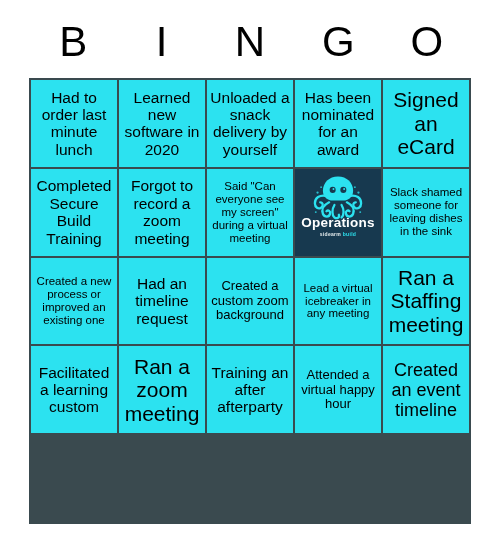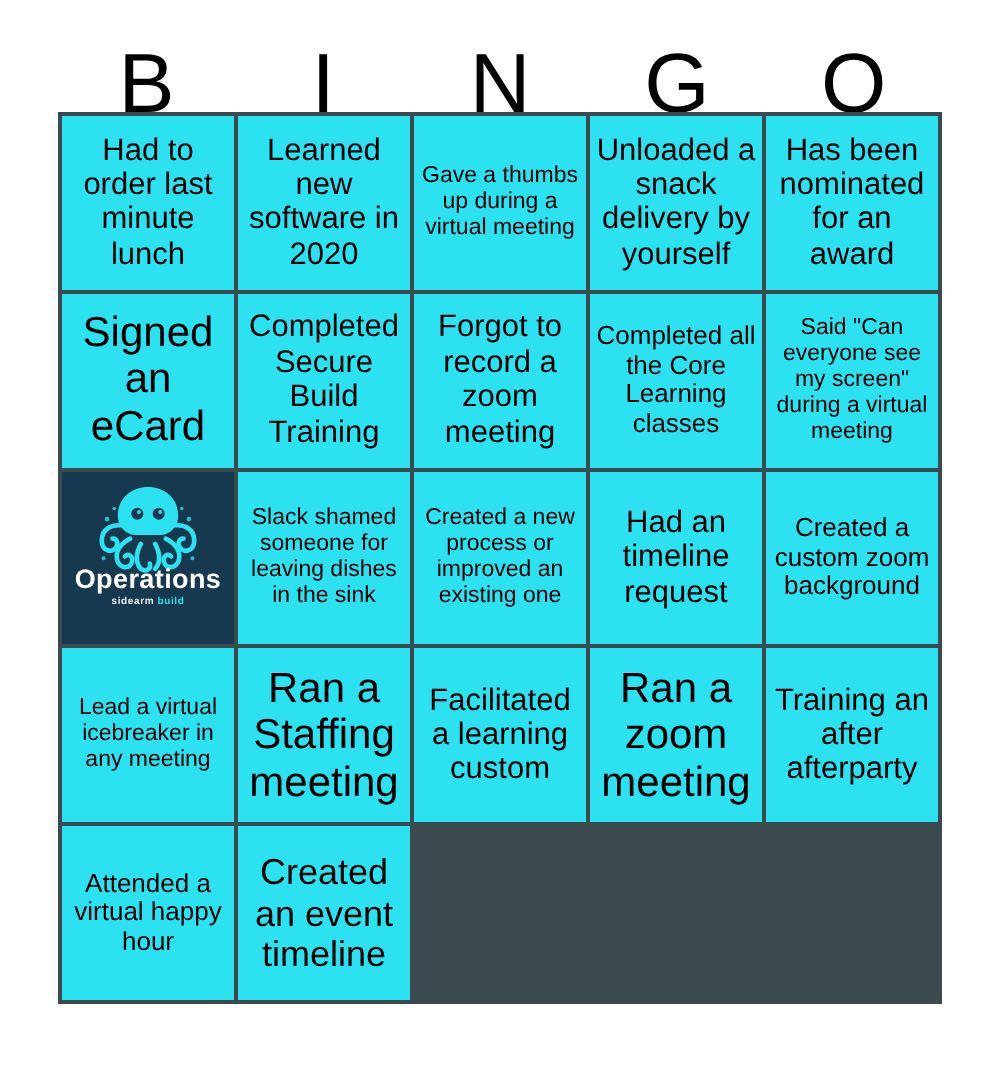--- a/index.html
+++ b/index.html
@@ -42,21 +42,21 @@
     color: #000000;
     font-family: "Liberation Sans", sans-serif;
     letter-spacing: 0;
     user-select: none;
   }
 
   
   #bingo-grid {
     position: absolute;
     left: 29px;
-    top: 56px;
+    top: 78px;
     width: 442px;
     height: 446px;
     display: grid;
     grid-template-columns: repeat(5, 1fr);
     grid-template-rows: repeat(5, 1fr);
     background: #3a4a4f;
     border: 2px solid #3a4a4f;
     box-sizing: border-box;
     gap: 2px;
   }
@@ -145,40 +145,34 @@
     <div class="header-letter">O</div>
   </div>
 
   <div id="bingo-grid">
       <div class="cell fs-md">
         <span class="cell-text">Had to order last minute lunch</span>
       </div>
       <div class="cell fs-md">
         <span class="cell-text">Learned new software in 2020</span>
       </div>
-      <div class="cell fs-xs">
-        <span class="cell-text">Gave a thumbs up during a virtual meeting</span>
-      </div>
       <div class="cell fs-md">
         <span class="cell-text">Unloaded a snack delivery by yourself</span>
       </div>
       <div class="cell fs-md">
         <span class="cell-text">Has been nominated for an award</span>
       </div>
       <div class="cell fs-xl">
         <span class="cell-text">Signed an eCard</span>
       </div>
       <div class="cell fs-md">
         <span class="cell-text">Completed Secure Build Training</span>
       </div>
       <div class="cell fs-md">
         <span class="cell-text">Forgot to record a zoom meeting</span>
-      </div>
-      <div class="cell fs-sm">
-        <span class="cell-text">Completed all the Core Learning classes</span>
       </div>
       <div class="cell fs-xs">
         <span class="cell-text">Said "Can everyone see my screen" during a virtual meeting</span>
       </div>
       <div class="cell fs-md free-space">
         <div class="logo-wrap">
           <div>
   <svg class="logo-octopus" viewBox="0 0 64 54" xmlns="http://www.w3.org/2000/svg" aria-hidden="true">
     <g fill="none" stroke="#2ce2f0" stroke-width="2.6" stroke-linecap="round">
       <path d="M20 26 C11 24 6 28 6 34 C6 39 10 41 13 39 C16 37 15 33 12 33"></path>

